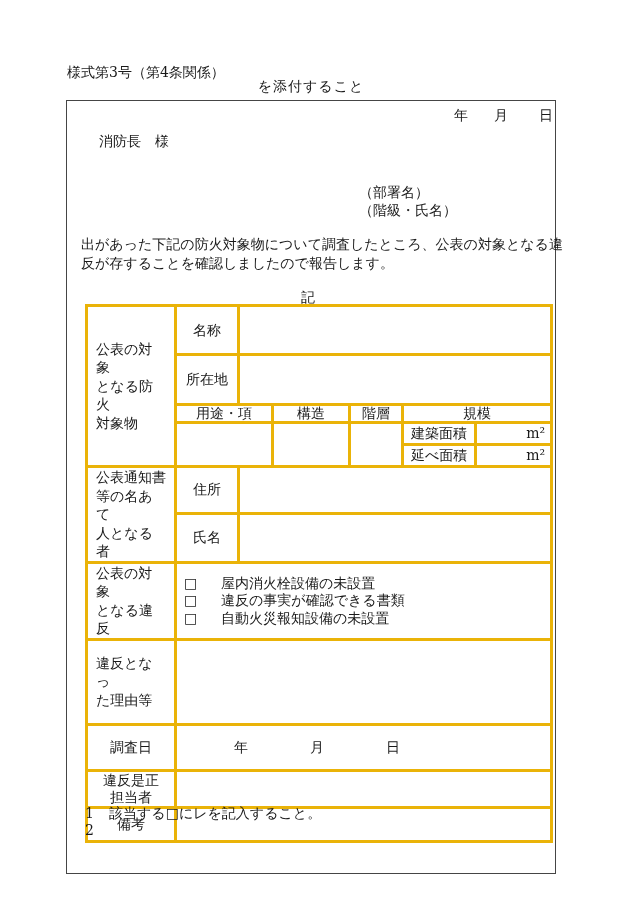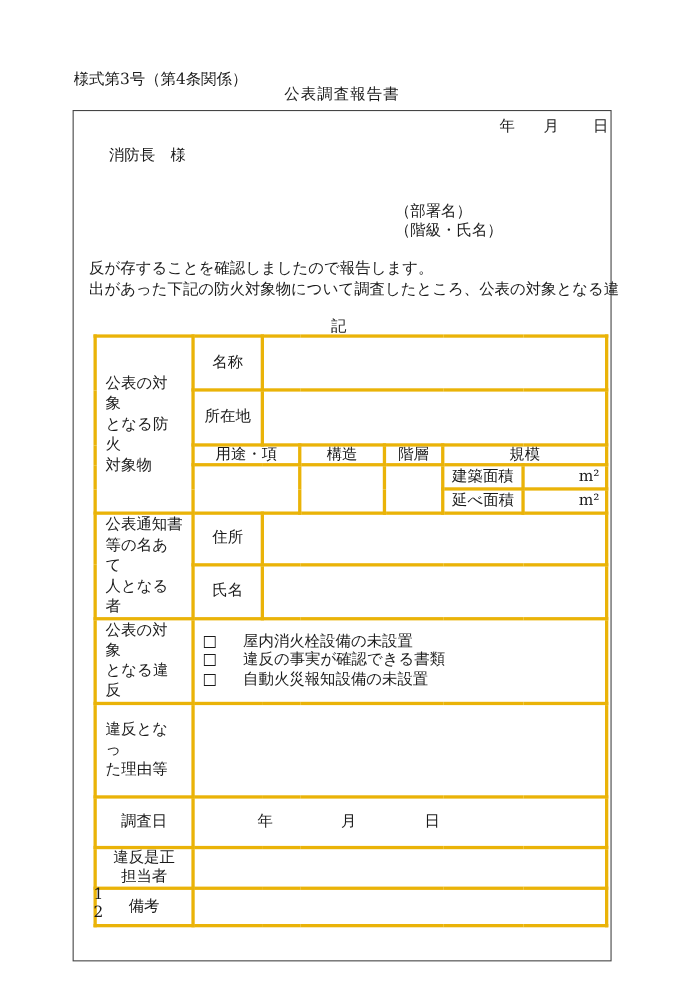--- a/index.html
+++ b/index.html
@@ -66,36 +66,36 @@
 
   .notes { position: absolute; left: 18px; top: 704px; width: 470px; line-height: 17px; }
   .note { display: flex; }
   .note-num { width: 24px; }
   .note-text { white-space: nowrap; }
 </style>
 </head>
 <body>
 
 <div class="form-number">様式第3号（第4条関係）</div>
-<div class="page-title">公表調査報告書</div>
+<div class="page-title">を添付すること</div>
 
 <div class="outer-box">
 
   <div class="date-line"><span>年</span><span class="gap-a"></span><span>月</span><span class="gap-b"></span><span>日</span></div>
 
   <div class="addressee">消防長　様</div>
 
   <div class="signer-block">
     <div>（部署名）</div>
     <div>（階級・氏名）</div>
   </div>
 
   <div class="paragraph">
+    <div class="pline">出があった下記の防火対象物について調査したところ、公表の対象となる違</div>
     <div class="pline">反が存することを確認しましたので報告します。</div>
-    <div class="pline">出があった下記の防火対象物について調査したところ、公表の対象となる違</div>
   </div>
 
   <div class="ki-label">記</div>
 
   <table class="main-table">
     <colgroup>
       <col style="width:89px">
         <col style="width:63px">
         <col style="width:34px">
       <col style="width:77px">
@@ -182,19 +182,20 @@
       <tr class="r12">
         <td class="center-label">備考</td>
         <td colspan="6" class="blank-cell"></td>
       </tr>
     </tbody>
   </table>
 
   <div class="notes">
     <div class="note">
         <span class="note-num">1</span>
+        <span class="note-text">該当する□にレを記入すること。</span>
       </div>
     <div class="note">
         <span class="note-num">2</span>
       </div>
   </div>
 
 </div>
 
 </body></html>

